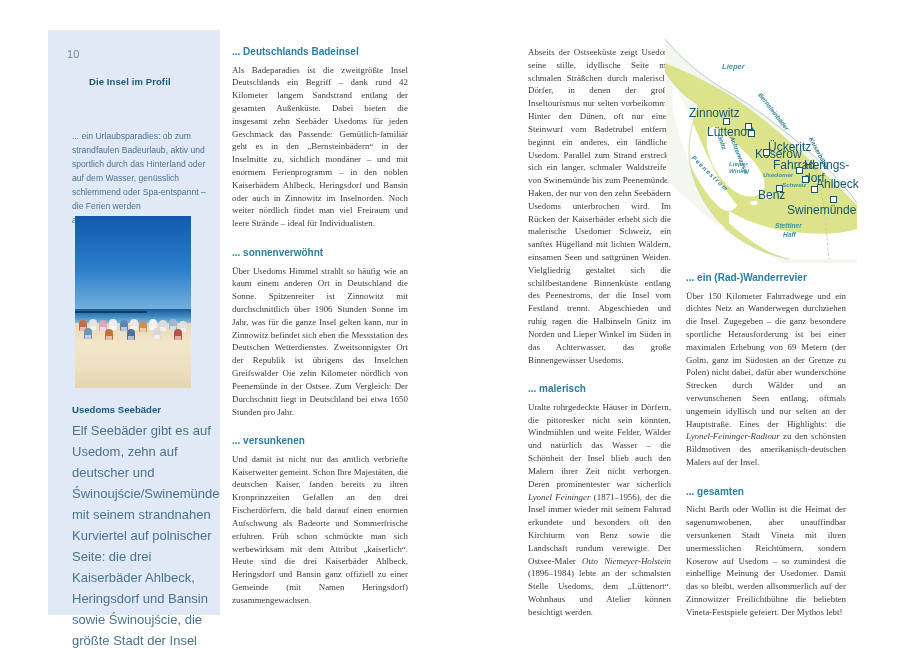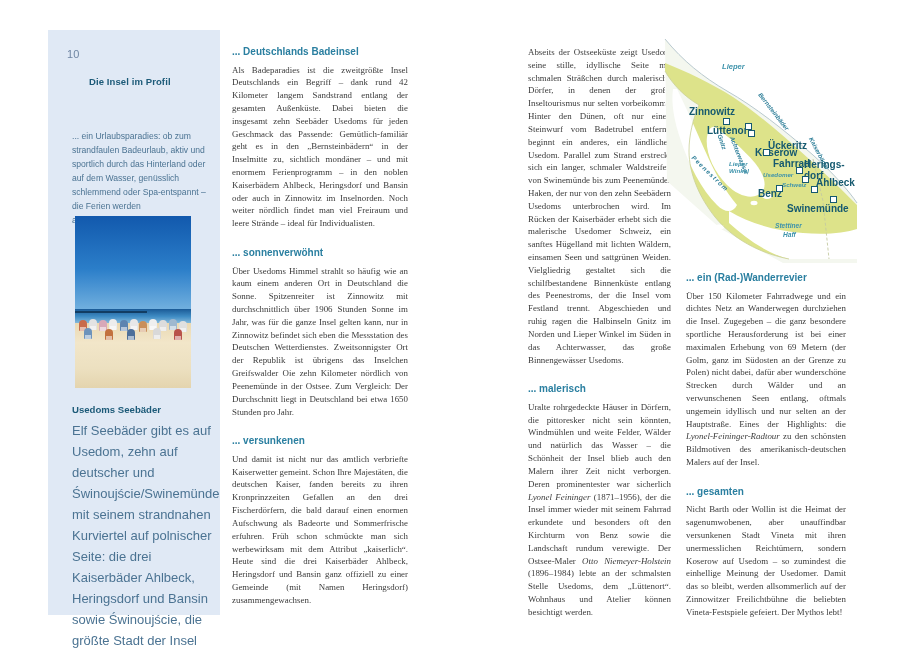--- a/index.html
+++ b/index.html
@@ -80,21 +80,21 @@
     font-size:8.9px;line-height:1.44;color:#3b3b3b;
     text-align:justify;margin:0 0 11px 0;
     -webkit-hyphens:auto;hyphens:auto;
   }
   .p em{font-style:italic;}
 
   
   .map{position:absolute;left:663px;top:33px;width:196px;height:232px;}
   .maplbl{
     position:absolute;font-family:"Liberation Sans", sans-serif;
-    font-weight:bold;font-size:10px;color:#15596f;white-space:nowrap;
+    font-weight:normal;font-size:12px;color:#15596f;white-space:nowrap;
   }
   .maplbl.water{font-weight:bold;font-style:italic;color:#3e93ab;font-size:7.6px;}
   .maplbl.sm{font-style:italic;font-weight:bold;font-size:6.2px;color:#3e93ab;}
   .maplbl.rot{font-style:italic;font-weight:bold;font-size:6.2px;color:#2f7f99;transform-origin:left center;}
   .town{position:absolute;width:5px;height:5px;border:1.1px solid #15596f;background:#ffffff;}
 </style>
 </head>
 <body>
 
 <div class="page">

